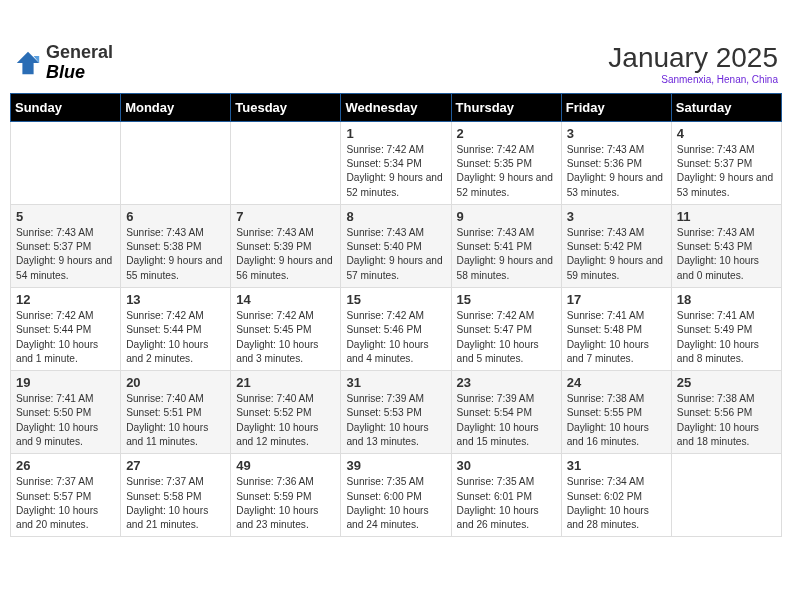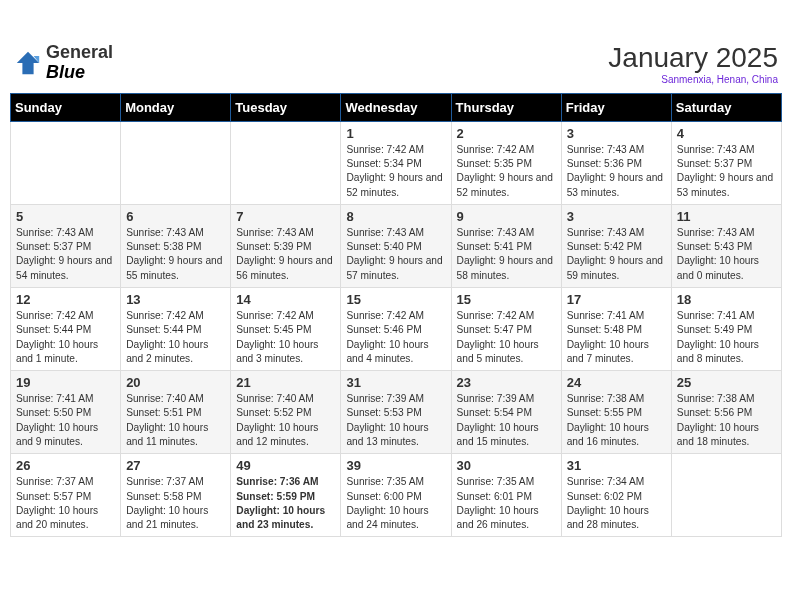--- a/index.html
+++ b/index.html
@@ -290,21 +290,21 @@
 Daylight: 10 hours and 20 minutes.</div>
         </td>
         <td>
           <div class="day-number">27</div>
           <div class="day-info" style="white-space: pre-line;">Sunrise: 7:37 AM
 Sunset: 5:58 PM
 Daylight: 10 hours and 21 minutes.</div>
         </td>
         <td>
           <div class="day-number">49</div>
-          <div class="day-info" style="white-space: pre-line; font-weight: bold;">Sunrise: 7:36 AM
+          <div class="day-info" style="white-space: pre-line;">Sunrise: 7:36 AM
 Sunset: 5:59 PM
 Daylight: 10 hours and 23 minutes.</div>
         </td>
         <td>
           <div class="day-number">39</div>
           <div class="day-info" style="white-space: pre-line;">Sunrise: 7:35 AM
 Sunset: 6:00 PM
 Daylight: 10 hours and 24 minutes.</div>
         </td>
         <td>

